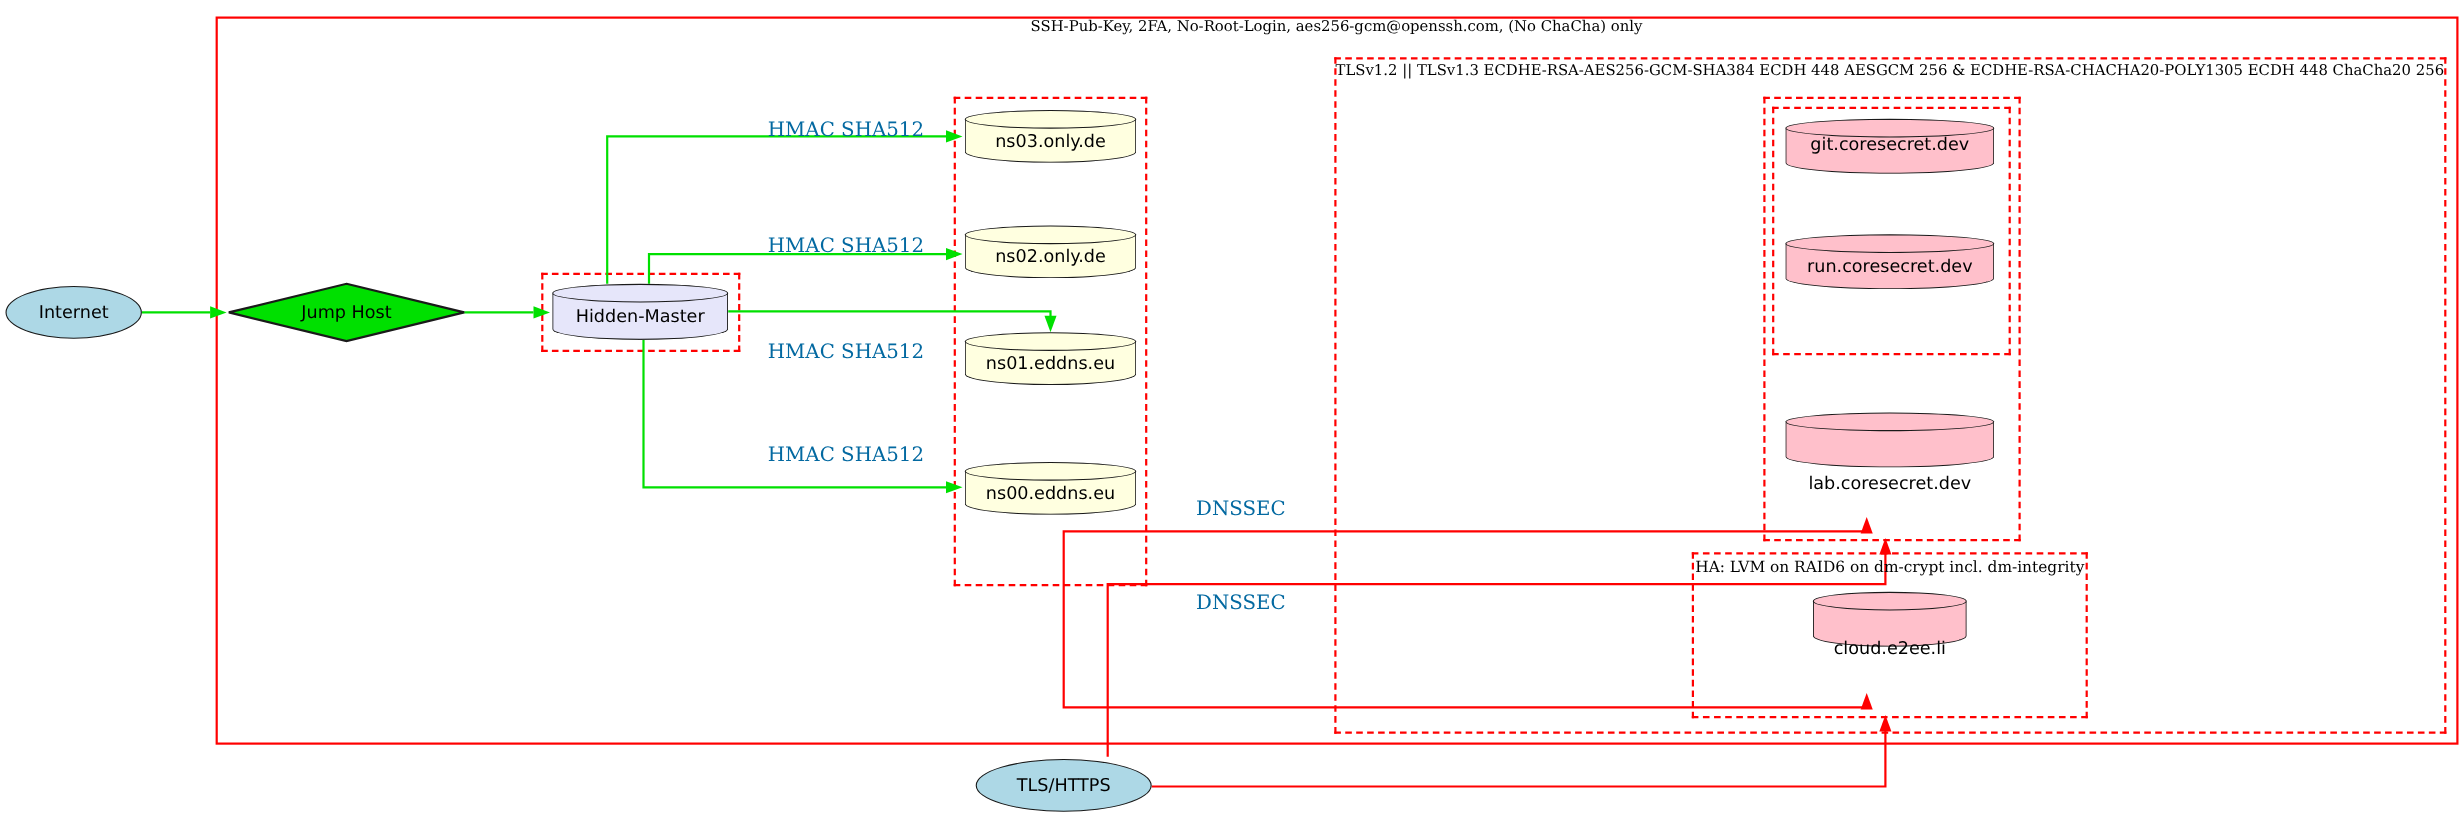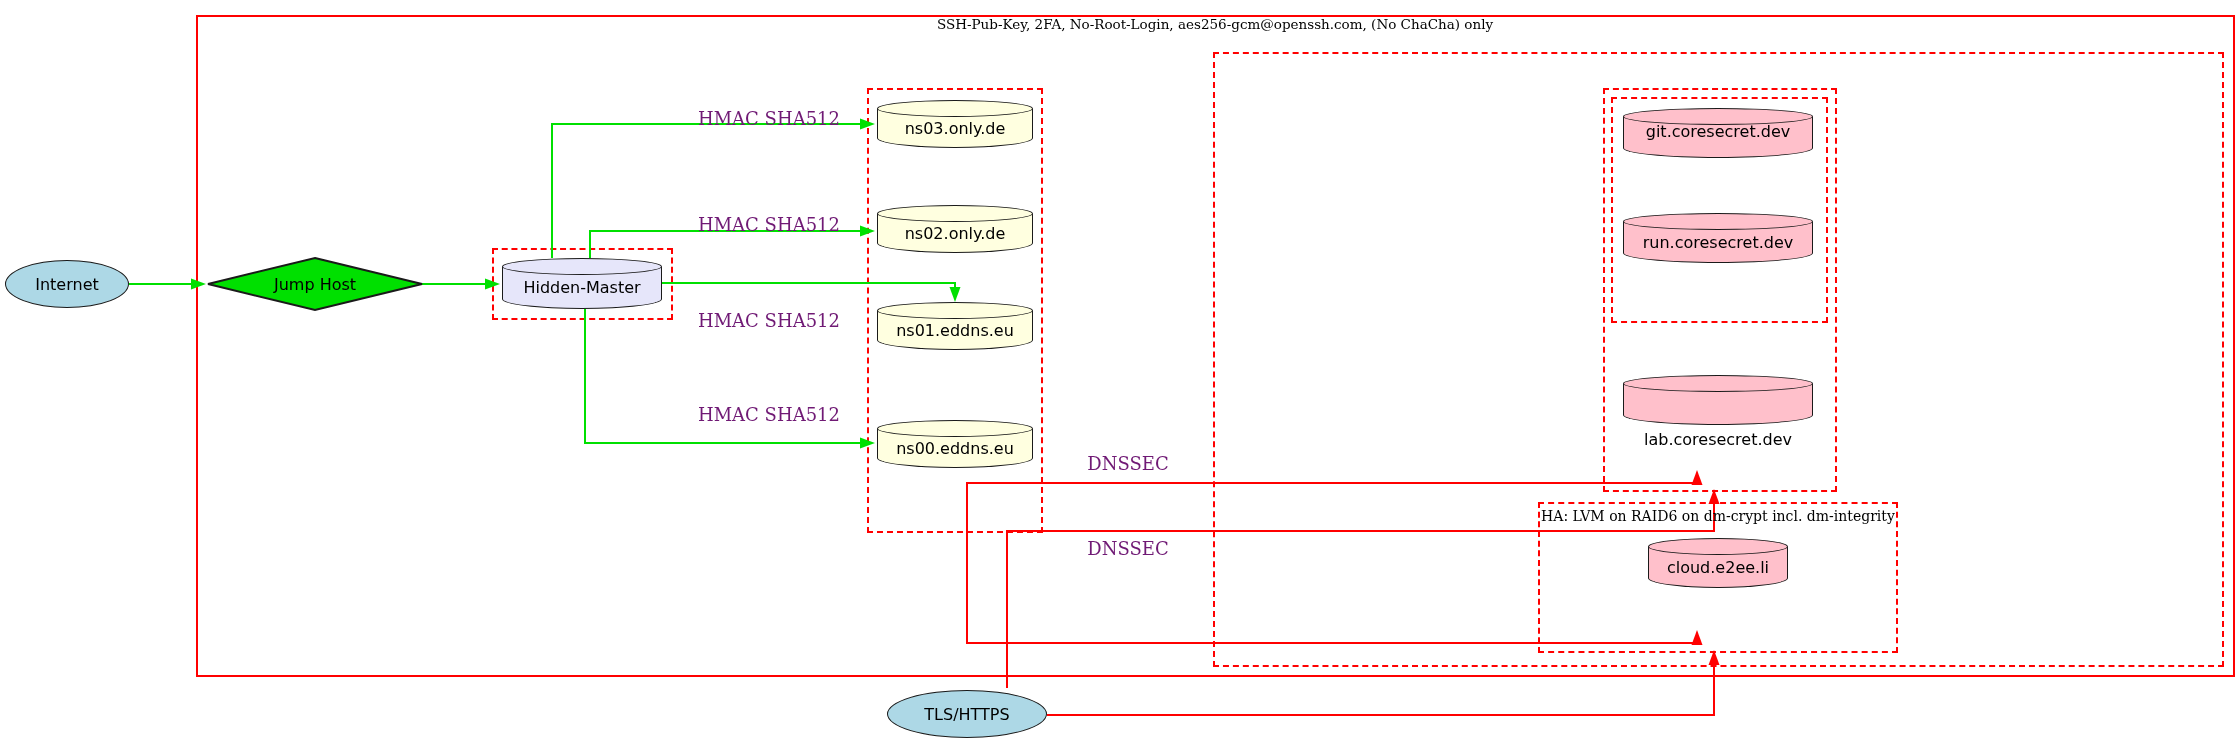--- a/index.html
+++ b/index.html
@@ -19,21 +19,21 @@
          border:1.7px solid #1a1a1a; border-top:none;
          border-radius:0 0 50% 50% / 0 0 10px 10px; }
   .cyl .cyl-top { position:absolute; left:0; right:0; top:0; height:17px;
          box-sizing:border-box; background:var(--fill);
          border:1.7px solid #1a1a1a; border-radius:50%; }
 
   .nlabel { position:absolute; transform:translate(-50%,-50%);
             font-size:16px; color:#000; white-space:nowrap; }
   .elabel { position:absolute; transform:translate(-50%,-50%);
             font-family:"DejaVu Serif","Liberation Serif",serif;
-            font-size:18px; color:#701a75; white-space:nowrap; }
+            font-size:18px; color:#0369a1; white-space:nowrap; }
   .clabel { position:absolute; transform:translate(-50%,-50%);
             font-family:"DejaVu Serif","Liberation Serif",serif;
             font-size:13.5px; color:#000; white-space:nowrap; }
   svg.edges { position:absolute; left:0; top:0; }
 </style>
 </head>
 <body>
 
 <div id="canvas">
 
@@ -124,24 +124,25 @@
   <div class="nlabel" style="left:67px;   top:284px;">Internet</div>
   <div class="nlabel" style="left:315px;  top:284px;">Jump Host</div>
   <div class="nlabel" style="left:582px;  top:287px;">Hidden-Master</div>
   <div class="nlabel" style="left:955px;  top:128px;">ns03.only.de</div>
   <div class="nlabel" style="left:955px;  top:233px;">ns02.only.de</div>
   <div class="nlabel" style="left:955px;  top:330px;">ns01.eddns.eu</div>
   <div class="nlabel" style="left:955px;  top:448px;">ns00.eddns.eu</div>
   <div class="nlabel" style="left:1718px; top:119px;margin-top:12px;">git.coresecret.dev</div>
   <div class="nlabel" style="left:1718px; top:242px;">run.coresecret.dev</div>
   <div class="nlabel" style="left:1718px; top:404px;margin-top:35px;">lab.coresecret.dev</div>
-  <div class="nlabel" style="left:1718px; top:567px;">cloud.e2ee.li</div>
+  <div class="nlabel" style="left:1718px; top:589px;">cloud.e2ee.li</div>
   <div class="nlabel" style="left:967px;  top:714px;">TLS/HTTPS</div>
 
   <div class="clabel" style="left:1215px; top:24px;text-align:center;">SSH-Pub-Key, 2FA, No-Root-Login, aes256-gcm@openssh.com, (No ChaCha) only</div>
+  <div class="clabel" style="left:1718px; top:64px;">TLSv1.2 || TLSv1.3 ECDHE-RSA-AES256-GCM-SHA384 ECDH 448 AESGCM 256 &amp; ECDHE-RSA-CHACHA20-POLY1305 ECDH 448 ChaCha20 256</div>
   <div class="clabel" style="left:1718px; top:516px; font-size:14px;text-align:center;">HA: LVM on RAID6 on dm-crypt incl. dm-integrity</div>
 
   <div class="elabel" style="left:769px;  top:118px;">HMAC SHA512</div>
   <div class="elabel" style="left:769px;  top:224px;">HMAC SHA512</div>
   <div class="elabel" style="left:769px;  top:320px;">HMAC SHA512</div>
   <div class="elabel" style="left:769px;  top:414px;">HMAC SHA512</div>
   <div class="elabel" style="left:1128px; top:463px;">DNSSEC</div>
   <div class="elabel" style="left:1128px; top:548px;">DNSSEC</div>
 
 </div>

